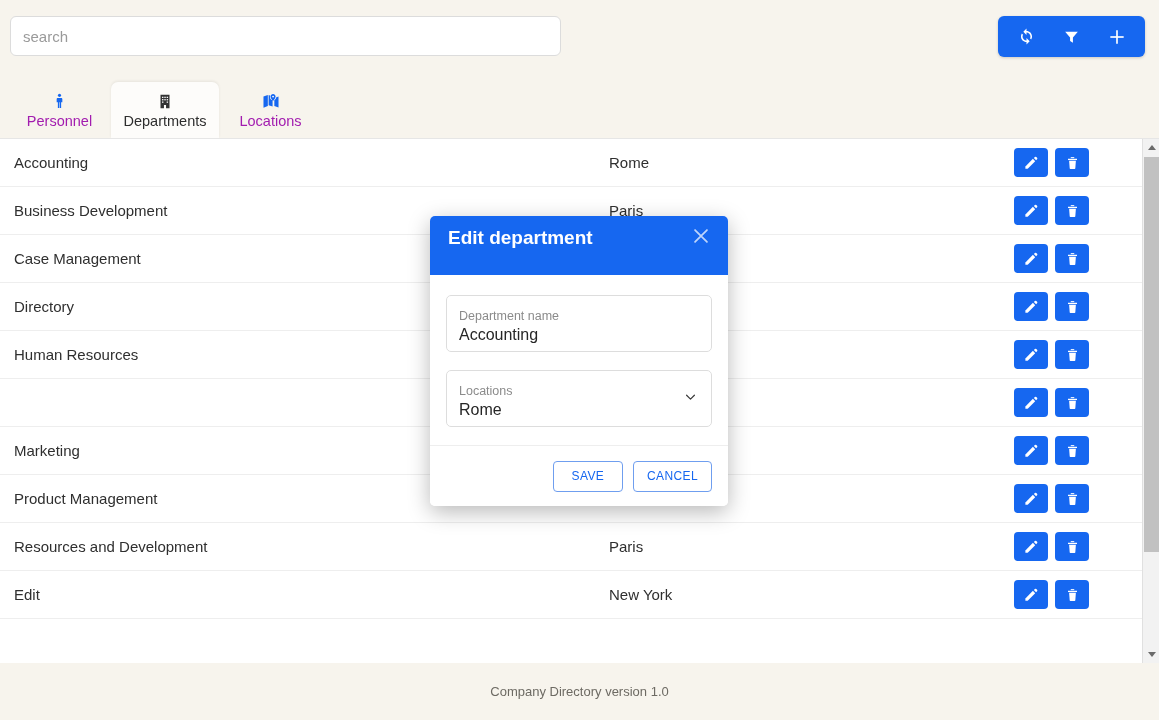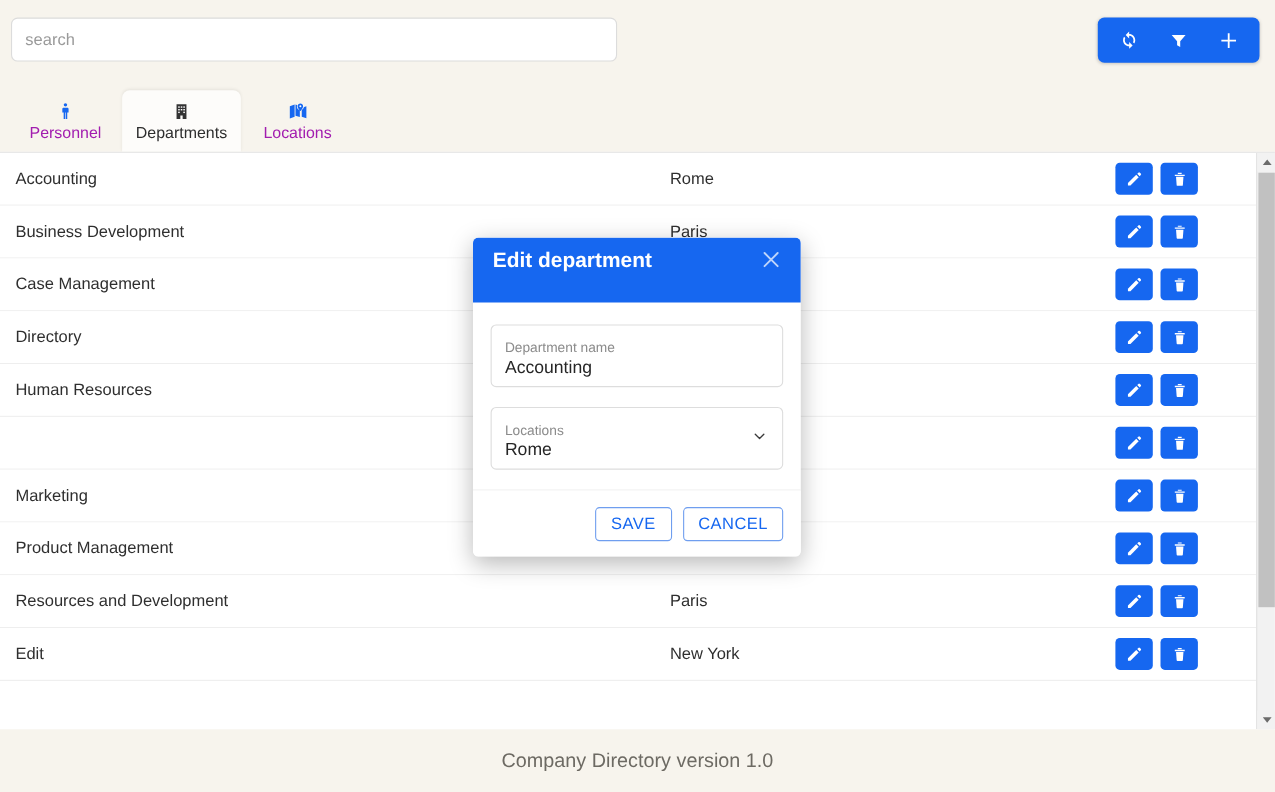--- a/index.html
+++ b/index.html
@@ -184,21 +184,21 @@
   .tri.down { border-top: 5px solid #6b6b6b; }
 
   
   .footer {
     flex: 0 0 57px;
     height: 57px;
     background: #f7f4ed;
     display: flex;
     align-items: center;
     justify-content: center;
-    font-size: 18px;
+    font-size: 13px;
     color: #6d6a63;
   }
 
   
   .modal {
     position: absolute;
     left: 430px;
     top: 216px;
     width: 298px;
     background: #ffffff;
@@ -270,21 +270,21 @@
     padding: 0 16px;
     background: #ffffff;
   }
   .flat-btn {
     min-width: 70px;
     height: 31px;
     border: 1px solid #6f9eef;
     border-radius: 4px;
     background: #ffffff;
     color: #1667f0;
-    font-size: 15px;
+    font-size: 12px;
     letter-spacing: 0.4px;
     font-family: "Liberation Sans", sans-serif;
     cursor: pointer;
     padding: 0 13px;
   }
 </style>
 </head>
 <body>
 
 <div id="app">

